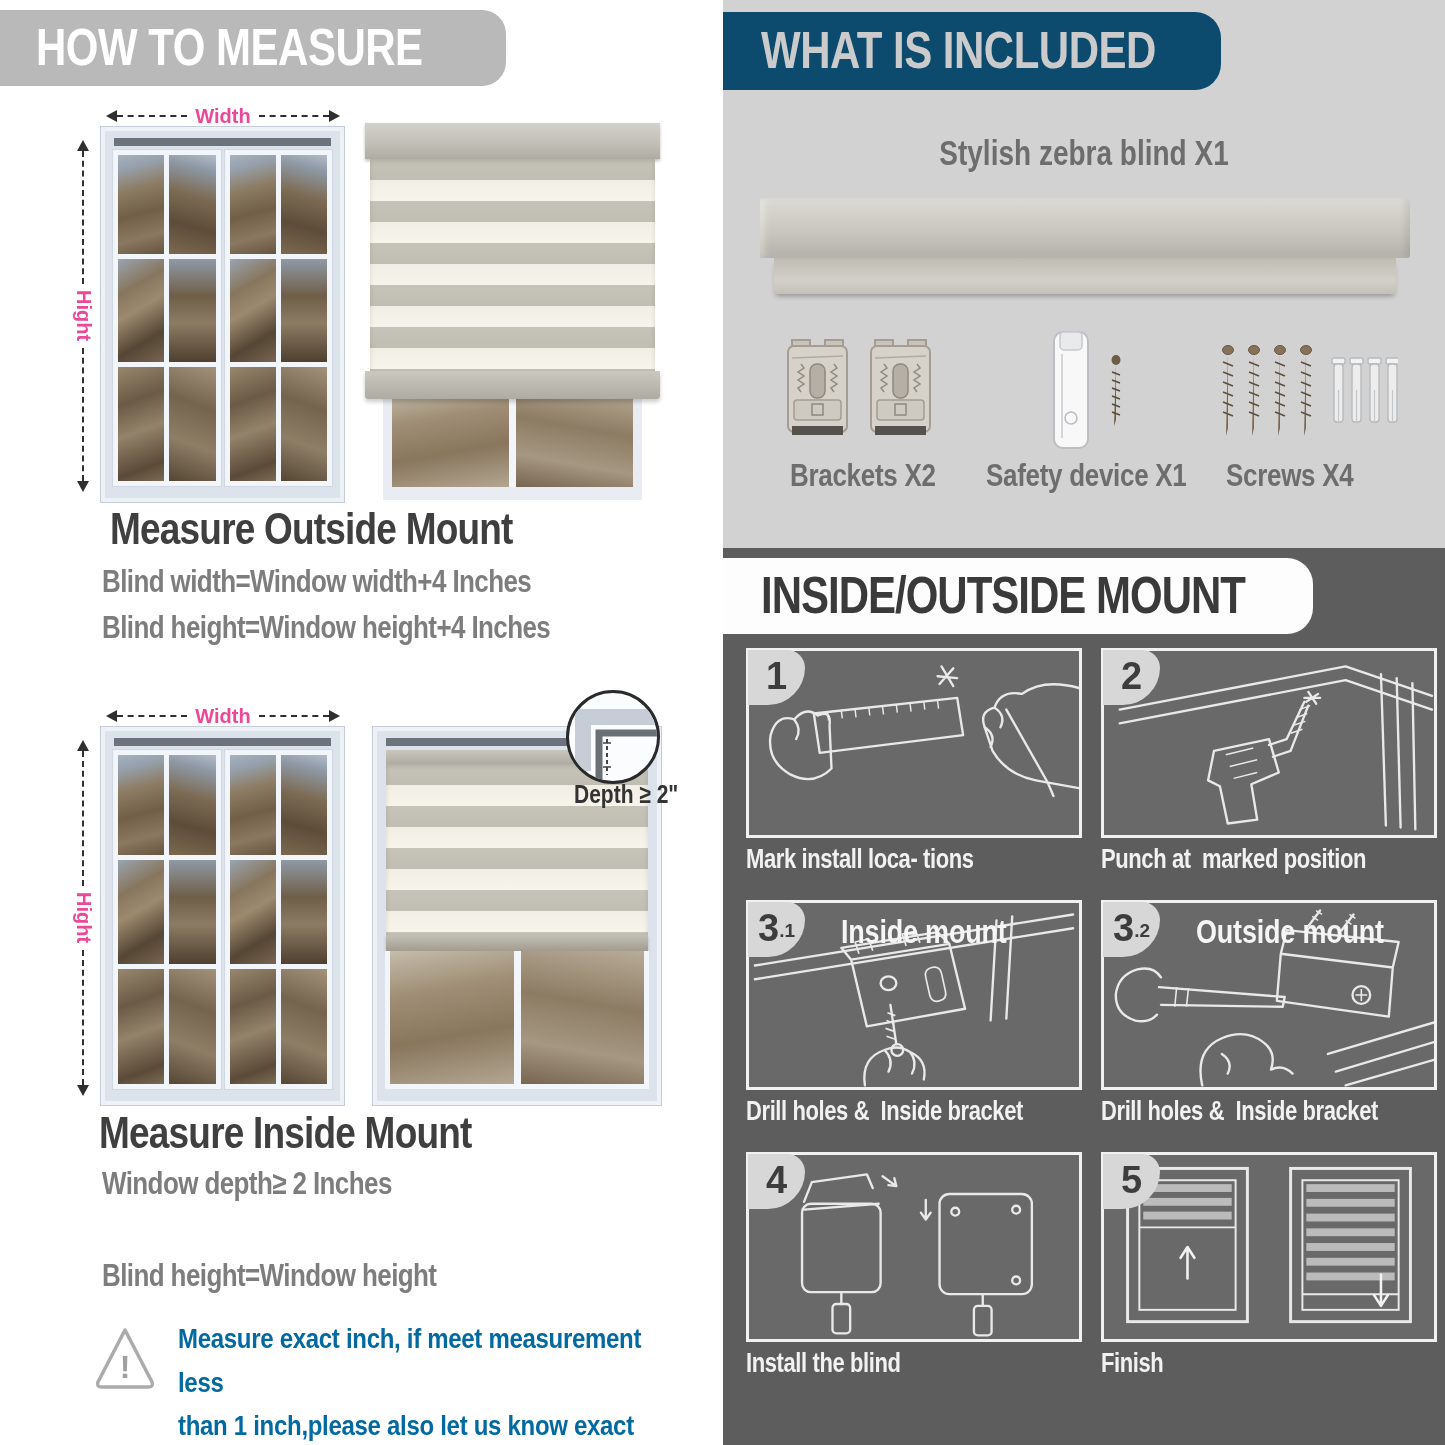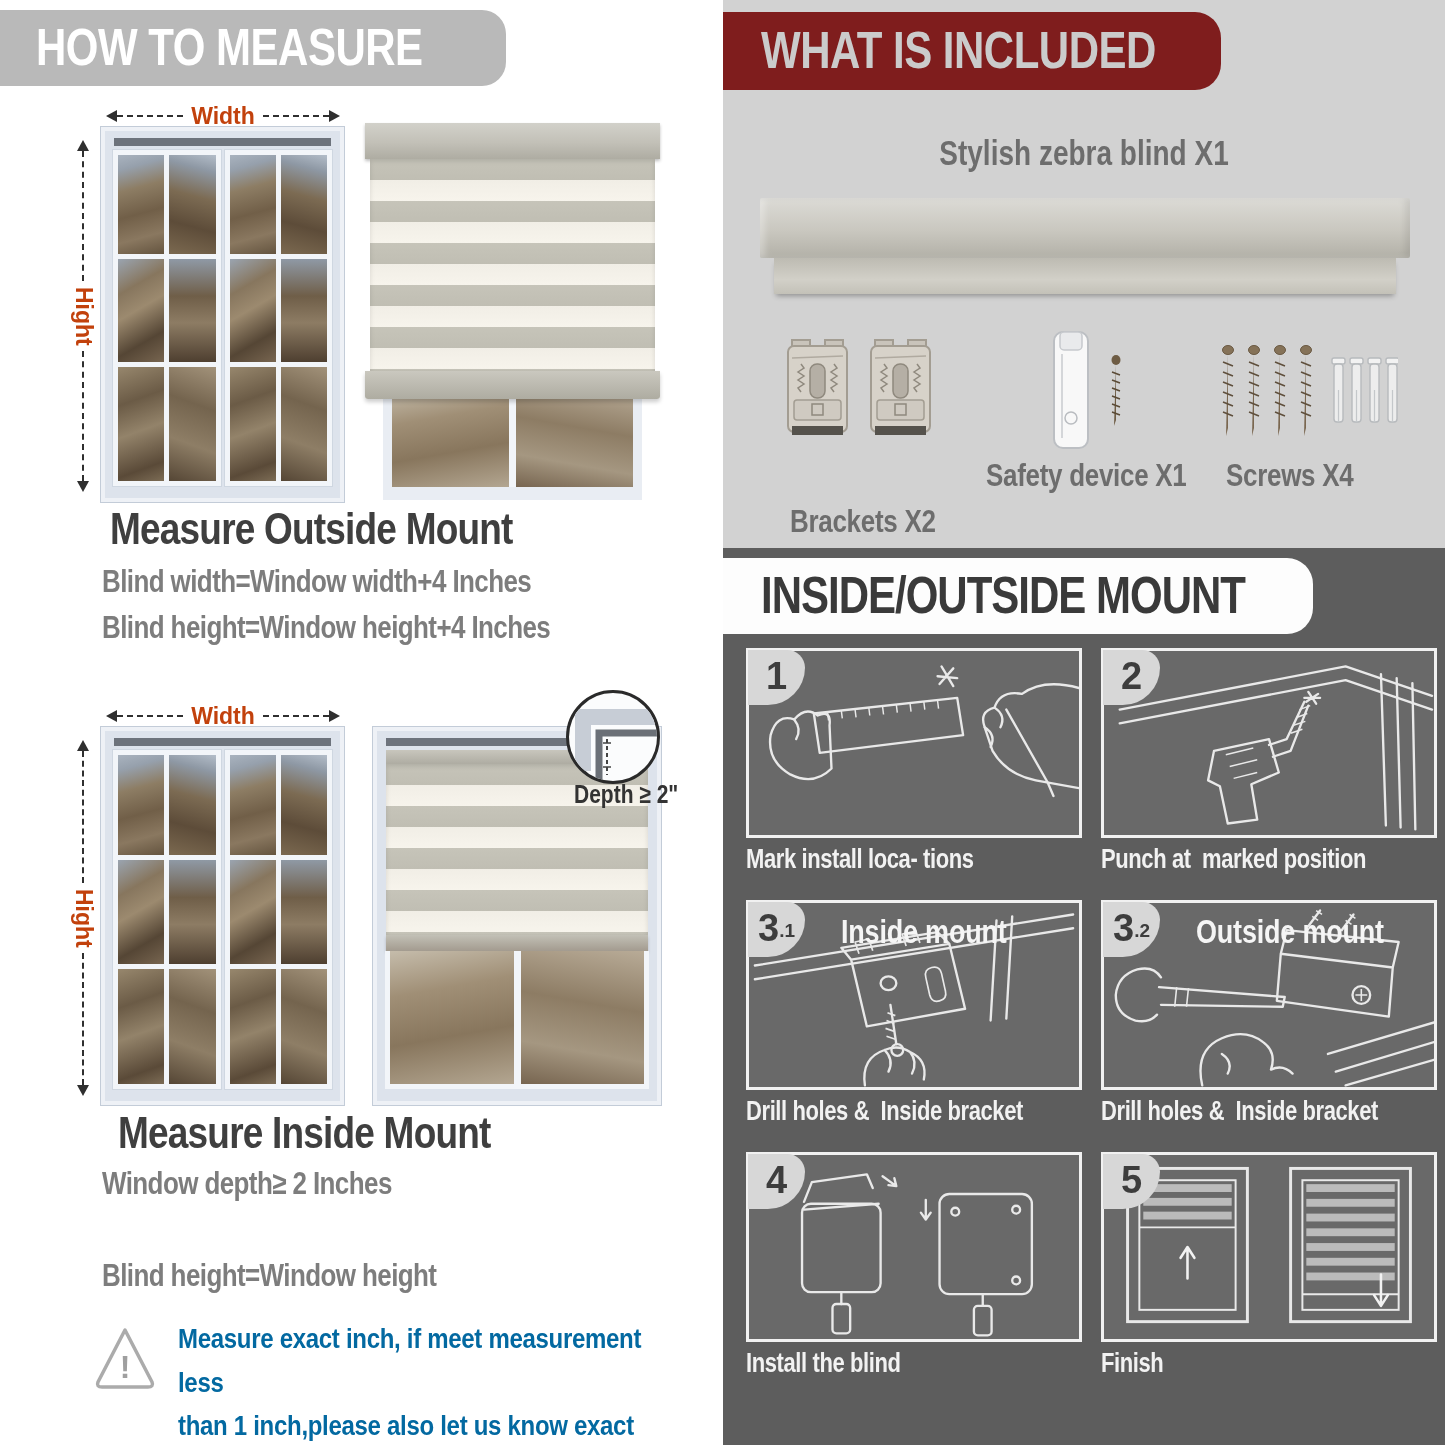--- a/index.html
+++ b/index.html
@@ -8,36 +8,36 @@
   .abs{position:absolute;}
   .cond{display:inline-block;transform:scaleY(1.22);transform-origin:0 50%;}
   .cond-tl{display:inline-block;transform:scaleY(1.18);transform-origin:0 0;}
 
   
   .hdr-left{left:0;top:10px;width:506px;height:76px;background:#b9b9b9;border-radius:0 24px 24px 0;
             color:#ffffff;font-size:42px;font-weight:bold;letter-spacing:-0.5px;
             display:flex;align-items:center;padding-left:36px;box-sizing:border-box;}
   .panel-light{left:723px;top:0;width:722px;height:548px;background:#d2d2d2;}
   .panel-dark{left:723px;top:548px;width:722px;height:897px;background:#5d5d5d;}
-  .hdr-included{left:723px;top:12px;width:498px;height:78px;background:#7f1d1d;border-radius:0 26px 26px 0;
+  .hdr-included{left:723px;top:12px;width:498px;height:78px;background:#0c4a6e;border-radius:0 26px 26px 0;
             color:#cbcbcb;font-size:42px;font-weight:bold;letter-spacing:-0.5px;
             display:flex;align-items:center;padding-left:38px;box-sizing:border-box;}
   .hdr-mount{left:723px;top:558px;width:590px;height:76px;background:#fdfdfd;border-radius:0 26px 26px 0;
             color:#3a3a3a;font-size:42px;font-weight:bold;letter-spacing:-1px;
             display:flex;align-items:center;padding-left:38px;box-sizing:border-box;}
 
   
   .h2{font-size:37px;font-weight:bold;color:#3f3f3f;letter-spacing:-0.8px;margin-left:10px;}
   .bodyline{font-size:26px;font-weight:bold;color:#7d7d7d;letter-spacing:-0.6px;}
   .warntxt{font-size:24px;font-weight:bold;color:#0369a1;letter-spacing:-0.3px;line-height:37px;}
 
   
   .dim-h{display:flex;align-items:center;height:16px;}
   .dim-h .seg{flex:1;height:0;border-top:2px dashed #2f2f2f;}
-  .dim-lbl{padding:0 8px;font-size:23px;font-weight:bold;color:#c2410c;}
+  .dim-lbl{padding:0 8px;font-size:20px;font-weight:bold;color:#ec4899;}
   .arr-l{width:0;height:0;border-top:6px solid transparent;border-bottom:6px solid transparent;border-right:11px solid #2f2f2f;}
   .arr-r{width:0;height:0;border-top:6px solid transparent;border-bottom:6px solid transparent;border-left:11px solid #2f2f2f;}
   .dim-v{display:flex;flex-direction:column;align-items:center;width:18px;}
   .dim-v .seg{flex:1;width:0;border-left:2px dashed #2f2f2f;}
   .arr-u{width:0;height:0;border-left:6px solid transparent;border-right:6px solid transparent;border-bottom:11px solid #2f2f2f;}
   .arr-d{width:0;height:0;border-left:6px solid transparent;border-right:6px solid transparent;border-top:11px solid #2f2f2f;}
   .dim-v .dim-lbl{writing-mode:vertical-rl;padding:6px 0;}
 
   
   .window{background:#dde3ec;border:1px solid #c3ccd8;box-shadow:inset 0 0 0 4px #eef1f6;
@@ -214,21 +214,21 @@
       <path d="M14 78 L14 24 L88 24" stroke="#c7cdd6" stroke-width="16" fill="none"></path>
       <path d="M30 88 L30 40 L88 40" stroke="#6b7077" stroke-width="7" fill="none"></path>
       <path d="M38 46 L38 82" stroke="#444" stroke-width="2" stroke-dasharray="4 3" fill="none"></path>
       <path d="M34 50 l8 0 M34 74 l8 0" stroke="#444" stroke-width="1.5" fill="none"></path>
     </svg>
   </div>
   <div class="abs depth-lbl" style="left:574px;top:782px;">
     <span class="cond">Depth ≥ 2"</span>
   </div>
 
-  <div class="abs h2" style="left:108px;top:1112px;">
+  <div class="abs h2" style="left:89px;top:1112px;">
     <span class="cond">Measure Inside Mount</span>
   </div>
   <div class="abs bodyline" style="left:102px;top:1168px;">
     <span class="cond">Window depth≥ 2 Inches</span>
   </div>
   <div class="abs bodyline" style="left:102px;top:1260px;">
     <span class="cond">Blind height=Window height</span>
   </div>
 
   <svg class="abs" style="left:92px;top:1322px;" width="66" height="70" viewBox="0 0 66 70">
@@ -327,21 +327,21 @@
         <path d="M4.5 50 L4.5 82" stroke="#c4c7ca" stroke-width="1.2"></path>
       </g>
       <g transform="translate(170,0)">
         <rect x="-2" y="18" width="13" height="6" rx="2" fill="rgba(255,255,255,0.7)" stroke="#b7babd" stroke-width="1.4"></rect>
         <rect x="0" y="24" width="9" height="58" rx="3" fill="rgba(255,255,255,0.6)" stroke="#b7babd" stroke-width="1.4"></rect>
         <path d="M4.5 50 L4.5 82" stroke="#c4c7ca" stroke-width="1.2"></path>
       </g>
     </g>
   </svg>
 
-  <div class="abs part-lbl" style="left:790px;margin-top:46px;">
+  <div class="abs part-lbl" style="left:790px;">
     <span class="cond">Brackets X2</span>
   </div>
   <div class="abs part-lbl" style="left:986px;">
     <span class="cond">Safety device X1</span>
   </div>
   <div class="abs part-lbl" style="left:1226px;">
     <span class="cond">Screws X4</span>
   </div>
 
   <div class="abs panel-dark"></div>

